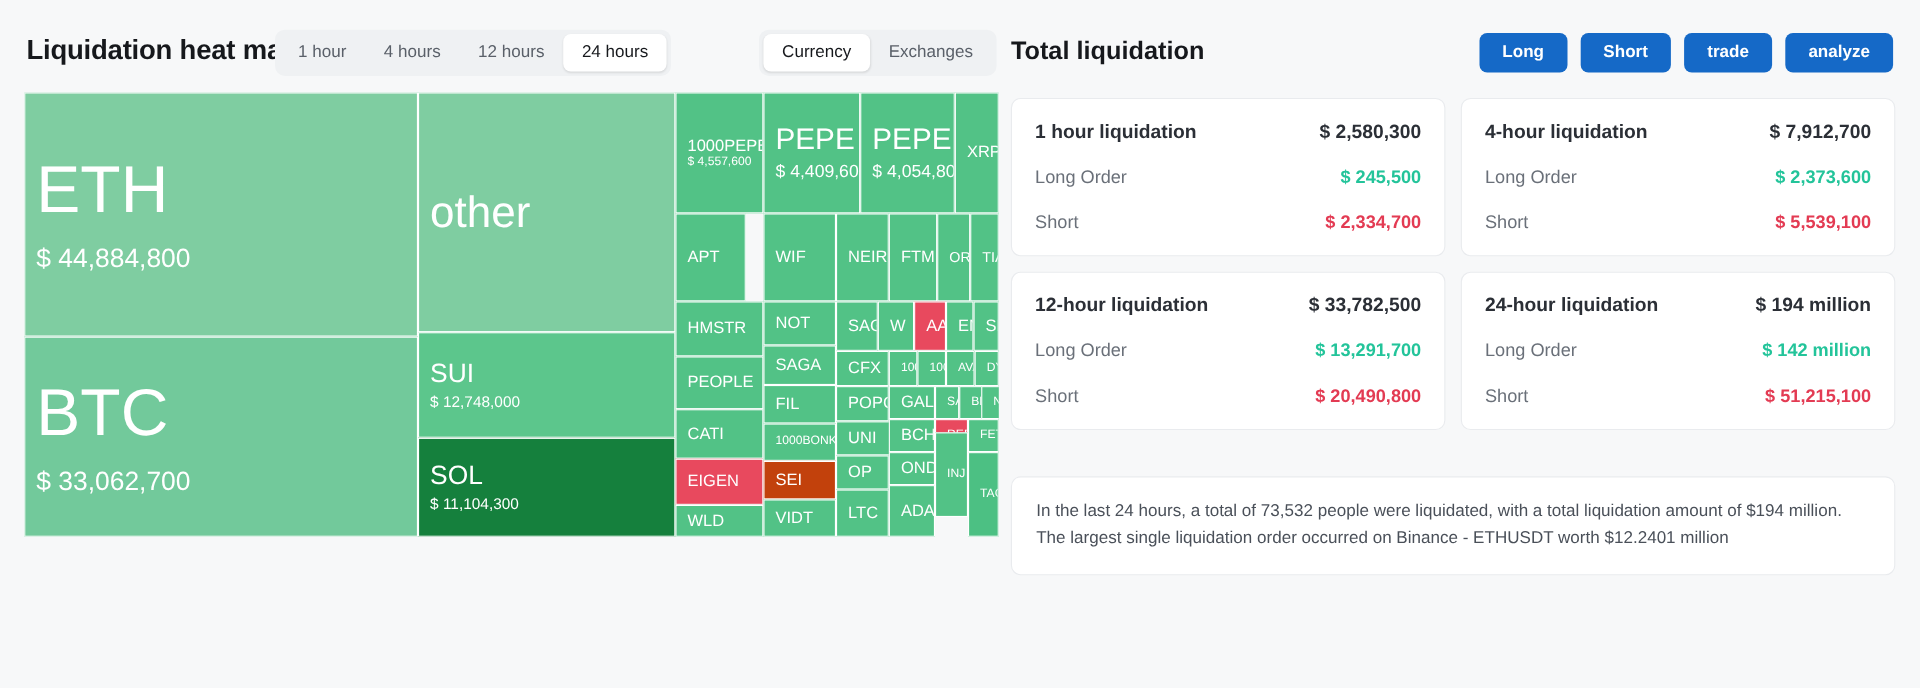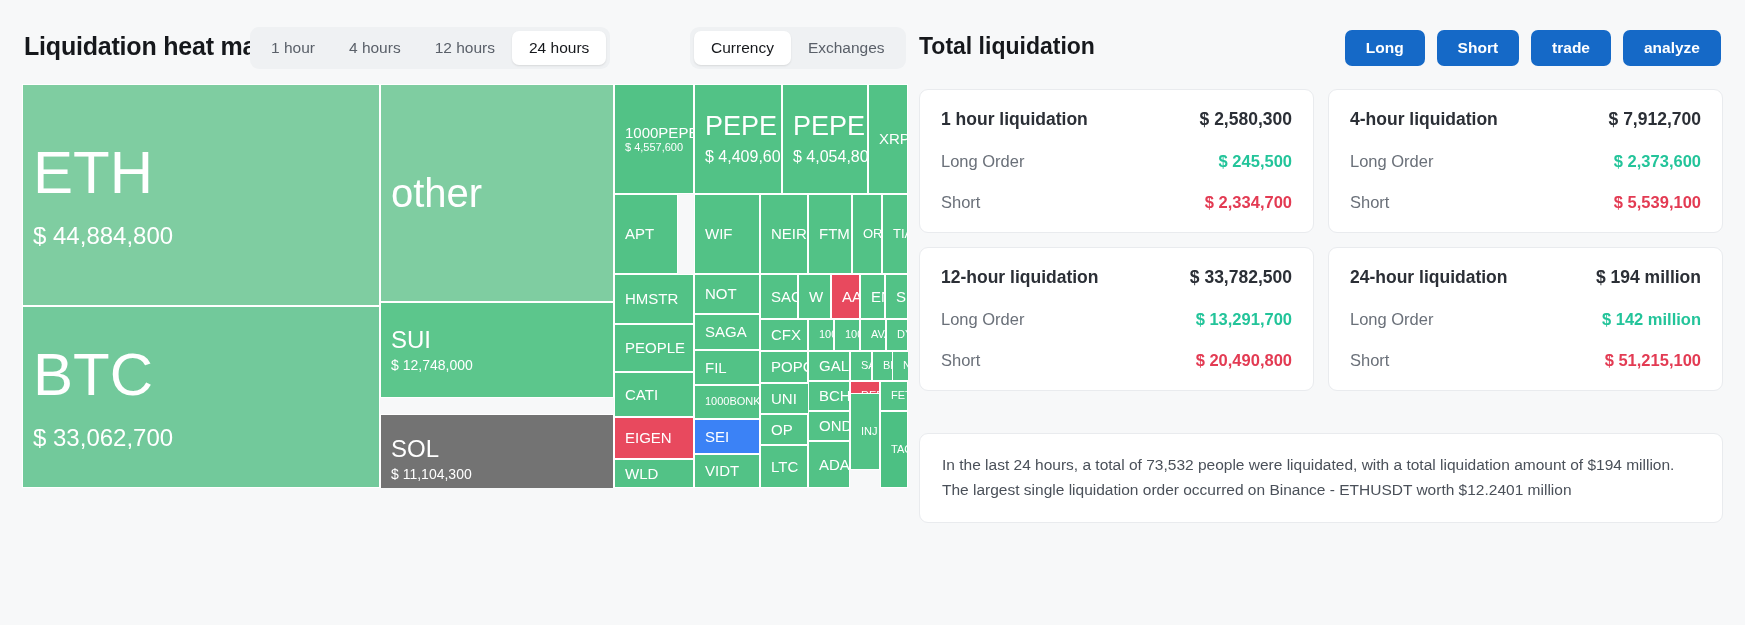--- a/index.html
+++ b/index.html
@@ -135,21 +135,21 @@
         <div class="t-name">BTC</div>
         <div class="t-val">$ 33,062,700</div>
       </div>
       <div class="tile sz-lg" style="left: 358px; top: 0px; width: 234px; height: 218px; background: rgb(127, 205, 161);">
         <div class="t-name">other</div>
       </div>
       <div class="tile sz-sm" style="left: 358px; top: 218px; width: 234px; height: 96px; background: rgb(92, 198, 140);">
         <div class="t-name">SUI</div>
         <div class="t-val">$ 12,748,000</div>
       </div>
-      <div class="tile sz-sm" style="left: 358px; top: 330px; width: 234px; height: 90px; background: #737373;">
+      <div class="tile sz-sm" style="left: 358px; top: 314px; width: 234px; height: 90px; background: #15803d;">
         <div class="t-name">SOL</div>
         <div class="t-val">$ 11,104,300</div>
       </div>
       <div class="tile sz-xs" style="left: 592px; top: 0px; width: 80px; height: 110px; background: rgb(82, 194, 134);">
         <div class="t-name">1000PEPE</div>
         <div class="t-val">$ 4,557,600</div>
       </div>
       <div class="tile sz-md" style="left: 672px; top: 0px; width: 88px; height: 110px; background: rgb(82, 194, 134);">
         <div class="t-name">PEPE</div>
         <div class="t-val">$ 4,409,600</div>
@@ -199,21 +199,21 @@
       </div>
       <div class="tile sz-xs" style="left: 672px; top: 230px; width: 66px; height: 36px; background: rgb(82, 194, 134);">
         <div class="t-name">SAGA</div>
       </div>
       <div class="tile sz-xs" style="left: 672px; top: 266px; width: 66px; height: 35px; background: rgb(82, 194, 134);">
         <div class="t-name">FIL</div>
       </div>
       <div class="tile sz-tiny" style="left: 672px; top: 301px; width: 66px; height: 34px; background: rgb(82, 194, 134);">
         <div class="t-name">1000BONK</div>
       </div>
-      <div class="tile sz-xs" style="left: 672px; top: 335px; width: 66px; height: 35px; background: #3b82f6;">
+      <div class="tile sz-xs" style="left: 672px; top: 335px; width: 66px; height: 35px; background: #c2410c;">
         <div class="t-name">SEI</div>
       </div>
       <div class="tile sz-xs" style="left: 672px; top: 370px; width: 66px; height: 34px; background: rgb(82, 194, 134);">
         <div class="t-name">VIDT</div>
       </div>
       <div class="tile sz-xs" style="left: 738px; top: 190px; width: 38px; height: 45px; background: rgb(82, 194, 134);">
         <div class="t-name">SAGA</div>
       </div>
       <div class="tile sz-xs" style="left: 776px; top: 190px; width: 33px; height: 45px; background: rgb(82, 194, 134);">
         <div class="t-name">W</div>

